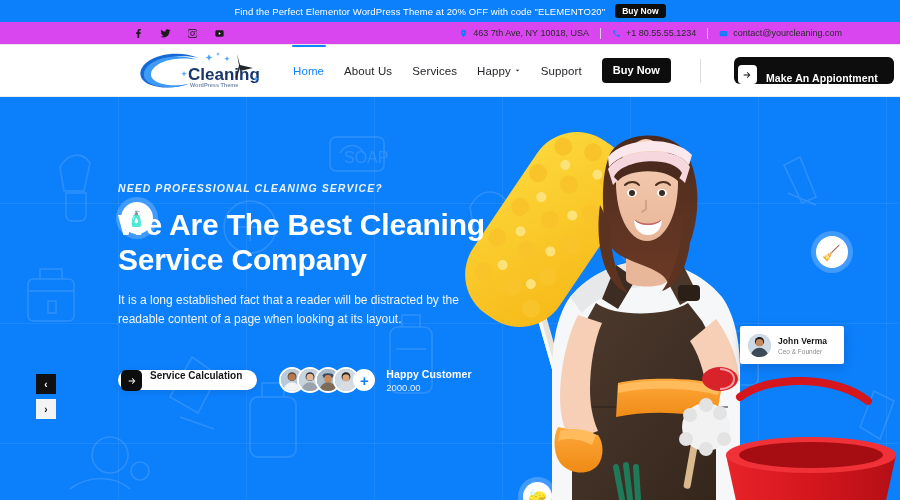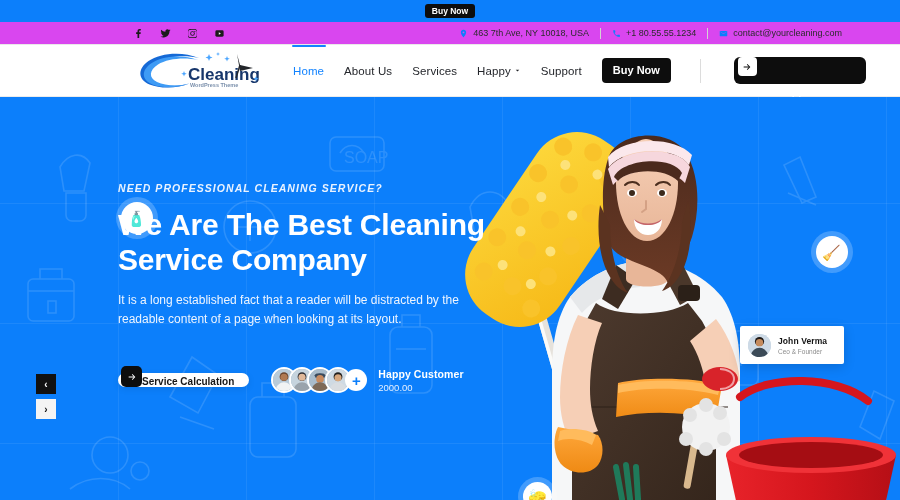--- a/index.html
+++ b/index.html
@@ -66,24 +66,23 @@
   .chev { width: 7px; height: 7px; display: inline-block; }
   .chev svg { width: 100%; height: 100%; display: block; fill: #24262b; }
   .nav-btn {
     background: #0d0d0d; color: #fff; border: none; border-radius: 4px;
     font-size: 11px; font-weight: 700; padding: 7px 11px;
     font-family: "Liberation Sans", sans-serif; cursor: pointer; line-height: 1;
   }
   .hdr-sep { width: 1px; height: 24px; background: #dcdcdc; margin-left: 29px; }
   .appt-btn {
     margin-left: 33px; background: #0d0d0d; color: #fff; border: none;
-    border-radius: 6px; height: 27px; display: flex; align-items: flex-start;
+    border-radius: 6px; height: 27px; display: flex; align-items: flex-end;
     gap: 9px; padding: 0 16px 0 4px; cursor: pointer;
     font-family: "Liberation Sans", sans-serif;
-    flex-direction: column;
   }
   .appt-ic {
     width: 19px; height: 19px; background: #fff; border-radius: 4px;
     display: flex; align-items: center; justify-content: center; flex: 0 0 auto;
   }
   .appt-ic svg { width: 10px; height: 10px; display: block; fill: #0d0d0d; }
   .appt-label { font-size: 10.5px; font-weight: 700; letter-spacing: .1px; }
 
   
   .hero {
@@ -110,22 +109,22 @@
     letter-spacing: 1.05px; margin-bottom: 13px; text-transform: uppercase;
   }
   .hero-title {
     font-size: 30px; line-height: 1.18; color: #fff; font-weight: 700;
     letter-spacing: -.2px; margin-bottom: 13px;
   }
   .hero-sub { font-size: 12px; line-height: 1.62; color: #eef5ff; width: 358px; }
 
   .hero-actions { position: absolute; left: 118px; top: 270px; display: flex; align-items: center; }
   .calc-btn {
-    background: #fff; border: none; border-radius: 20px; height: 14px;
-    display: flex; align-items: flex-end; padding: 0 15px 0 3px;
+    background: #fff; border: none; border-radius: 20px; height: 20px;
+    display: flex; align-items: flex-start; gap: 8px; padding: 0 15px 0 3px;
     cursor: pointer; font-family: "Liberation Sans", sans-serif;
     box-shadow: 0 2px 7px rgba(0,0,0,.09);
   }
   .calc-ic {
     width: 21px; height: 21px; background: #0d0d0d; border-radius: 5px;
     display: flex; align-items: center; justify-content: center; flex: 0 0 auto;
   }
   .calc-ic svg { width: 10px; height: 10px; display: block; fill: #fff; }
   .calc-label { font-size: 10px; font-weight: 600; color: #171717; }
 
@@ -184,20 +183,21 @@
   .pc-avatar svg { width: 100%; height: 100%; display: block; }
   .pc-name { font-size: 8.5px; font-weight: 700; color: #141414; letter-spacing: .1px; }
   .pc-role { font-size: 6.5px; color: #8c8c8c; margin-top: 2px; }
 </style>
 </head>
 <body>
 
 <div class="page">
 
   <div class="announce">
+    <span>Find the Perfect Elementor WordPress Theme at 20% OFF with code "ELEMENTO20"</span>
     <button class="announce-btn">Buy Now</button>
   </div>
 
   <div class="infobar">
     <div class="socials">
       <span class="soc-ic">
         <svg viewBox="0 0 24 24">
             <path d="M13.5 22v-9h3l.5-3.5h-3.5V7.3c0-1 .3-1.7 1.7-1.7H17V2.4c-.3 0-1.4-.1-2.7-.1-2.7 0-4.5 1.6-4.5 4.6v2.6H6.8V13h3v9z"></path>
           </svg>
       </span>

